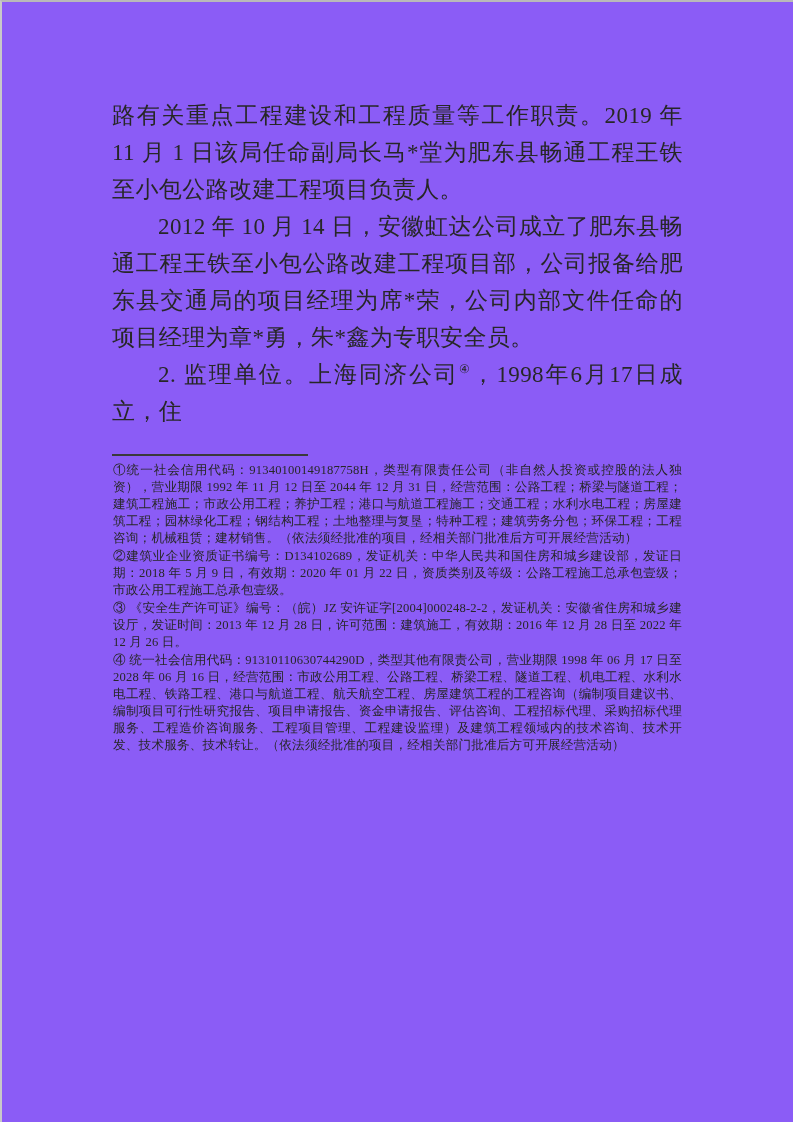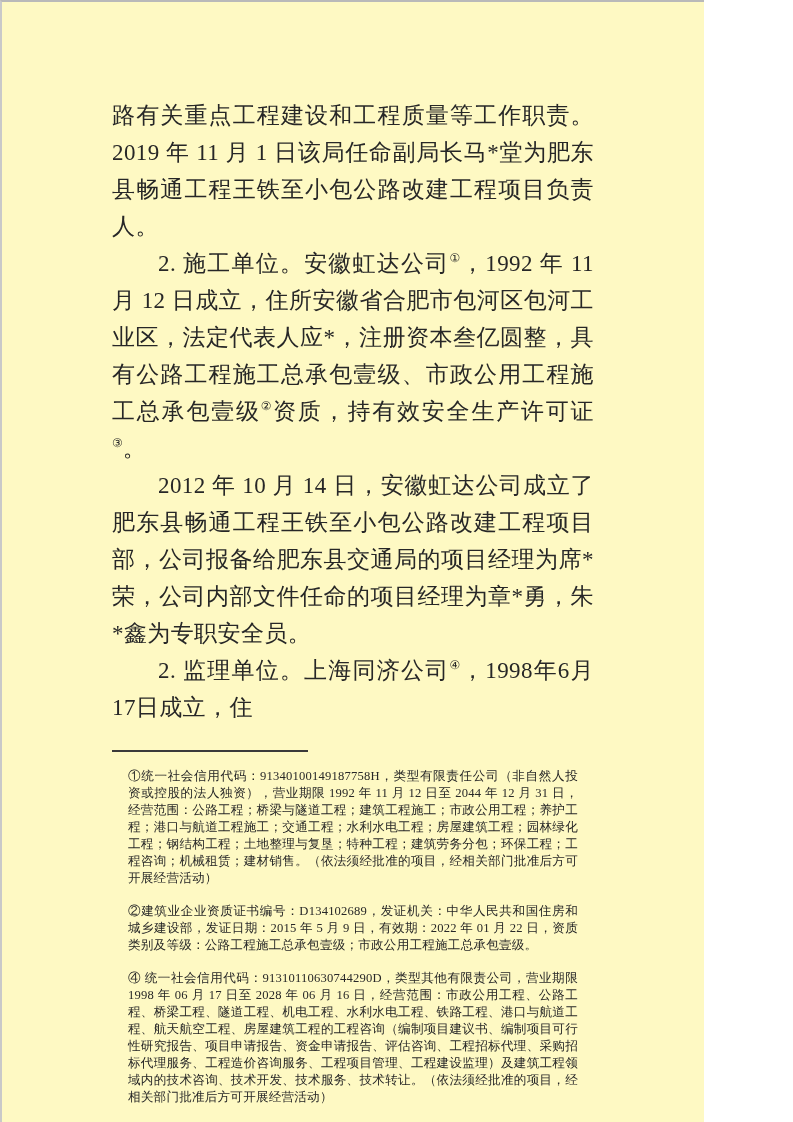--- a/index.html
+++ b/index.html
@@ -2,24 +2,24 @@
 <html><head>
 <meta charset="utf-8">
 <style>
   html, body {
     margin: 0;
     padding: 0;
     background: #ffffff;
   }
   .page {
     position: relative;
-    width: 704px;
+    width: 793px;
     height: 1122px;
     box-sizing: border-box;
-    background: #fef9c3;
+    background: #8b5cf6;
     border-top: 2px solid #b9b9b9;
     border-left: 2px solid #c9c9c9;
     padding: 95px 110px 1px 110px;
     font-family: "Liberation Serif", "DejaVu Serif", serif;
     color: #272727;
     overflow: hidden;
   }
   .body-text {
     font-size: 23px;
     line-height: 37px;
@@ -39,43 +39,43 @@
     height: 0;
     border-top: 2px solid #3a3a3a;
     margin: 24px 0 6px 0;
   }
   .footnotes {
     font-size: 12.6px;
     line-height: 17px;
     text-align: justify;
     letter-spacing: 0.2px;
   }
-  .footnote { margin: 16px; }
+  .footnote { margin: 1px; }
 </style>
 </head>
 <body>
 
 <div class="page">
 
   <main class="body-text">
 
     <p class="para"><span>路有关重点工程建设和工程质量等工作职责。2019 年 11 月 1 日该局任命副局长马*堂为肥东县畅通工程王铁至小包公路改建工程项目负责人。</span></p>
 
-    <p class="para indent"><span>2. 施工单位。安徽虹达公司</span><sup class="fn-ref">①</sup><span>，1992 年 11 月 12 日成立，住所安徽省合肥市包河区包河工业区，法定代表人应*，注册资本叁亿圆整，具有公路工程施工总承包壹级、市政公用工程施工总承包壹级</span><sup class="fn-ref">②</sup><span>资质，持有效安全生产许可证</span><sup class="fn-ref">③</sup><span>。</span></p>
 
 
     <p class="para indent"><span>2012 年 10 月 14 日，安徽虹达公司成立了肥东县畅通工程王铁至小包公路改建工程项目部，公司报备给肥东县交通局的项目经理为席*荣，公司内部文件任命的项目经理为章*勇，朱*鑫为专职安全员。</span></p>
 
     <p class="para indent"><span>2. 监理单位。上海同济公司</span><sup class="fn-ref">④</sup><span>，1998年6月17日成立，住</span></p>
 
   </main>
 
   <footer>
     <div class="footnote-rule"></div>
     <div class="footnotes">
       <p class="footnote">①统一社会信用代码：91340100149187758H，类型有限责任公司（非自然人投资或控股的法人独资），营业期限 1992 年 11 月 12 日至 2044 年 12 月 31 日，经营范围：公路工程；桥梁与隧道工程；建筑工程施工；市政公用工程；养护工程；港口与航道工程施工；交通工程；水利水电工程；房屋建筑工程；园林绿化工程；钢结构工程；土地整理与复垦；特种工程；建筑劳务分包；环保工程；工程咨询；机械租赁；建材销售。（依法须经批准的项目，经相关部门批准后方可开展经营活动）</p>
-      <p class="footnote">②建筑业企业资质证书编号：D134102689，发证机关：中华人民共和国住房和城乡建设部，发证日期：2015 年 5 月 9 日，有效期：2022 年 01 月 22 日，资质类别及等级：公路工程施工总承包壹级；市政公用工程施工总承包壹级。</p>
+      <p class="footnote">②建筑业企业资质证书编号：D134102689，发证机关：中华人民共和国住房和城乡建设部，发证日期：2018 年 5 月 9 日，有效期：2020 年 01 月 22 日，资质类别及等级：公路工程施工总承包壹级；市政公用工程施工总承包壹级。</p>
+      <p class="footnote">③ 《安全生产许可证》编号：（皖）JZ 安许证字[2004]000248-2-2，发证机关：安徽省住房和城乡建设厅，发证时间：2013 年 12 月 28 日，许可范围：建筑施工，有效期：2016 年 12 月 28 日至 2022 年 12 月 26 日。</p>
       <p class="footnote">④ 统一社会信用代码：91310110630744290D，类型其他有限责公司，营业期限 1998 年 06 月 17 日至 2028 年 06 月 16 日，经营范围：市政公用工程、公路工程、桥梁工程、隧道工程、机电工程、水利水电工程、铁路工程、港口与航道工程、航天航空工程、房屋建筑工程的工程咨询（编制项目建议书、编制项目可行性研究报告、项目申请报告、资金申请报告、评估咨询、工程招标代理、采购招标代理服务、工程造价咨询服务、工程项目管理、工程建设监理）及建筑工程领域内的技术咨询、技术开发、技术服务、技术转让。（依法须经批准的项目，经相关部门批准后方可开展经营活动）</p>
     </div>
 
   </footer>
 
 </div>
 
 </body></html>

